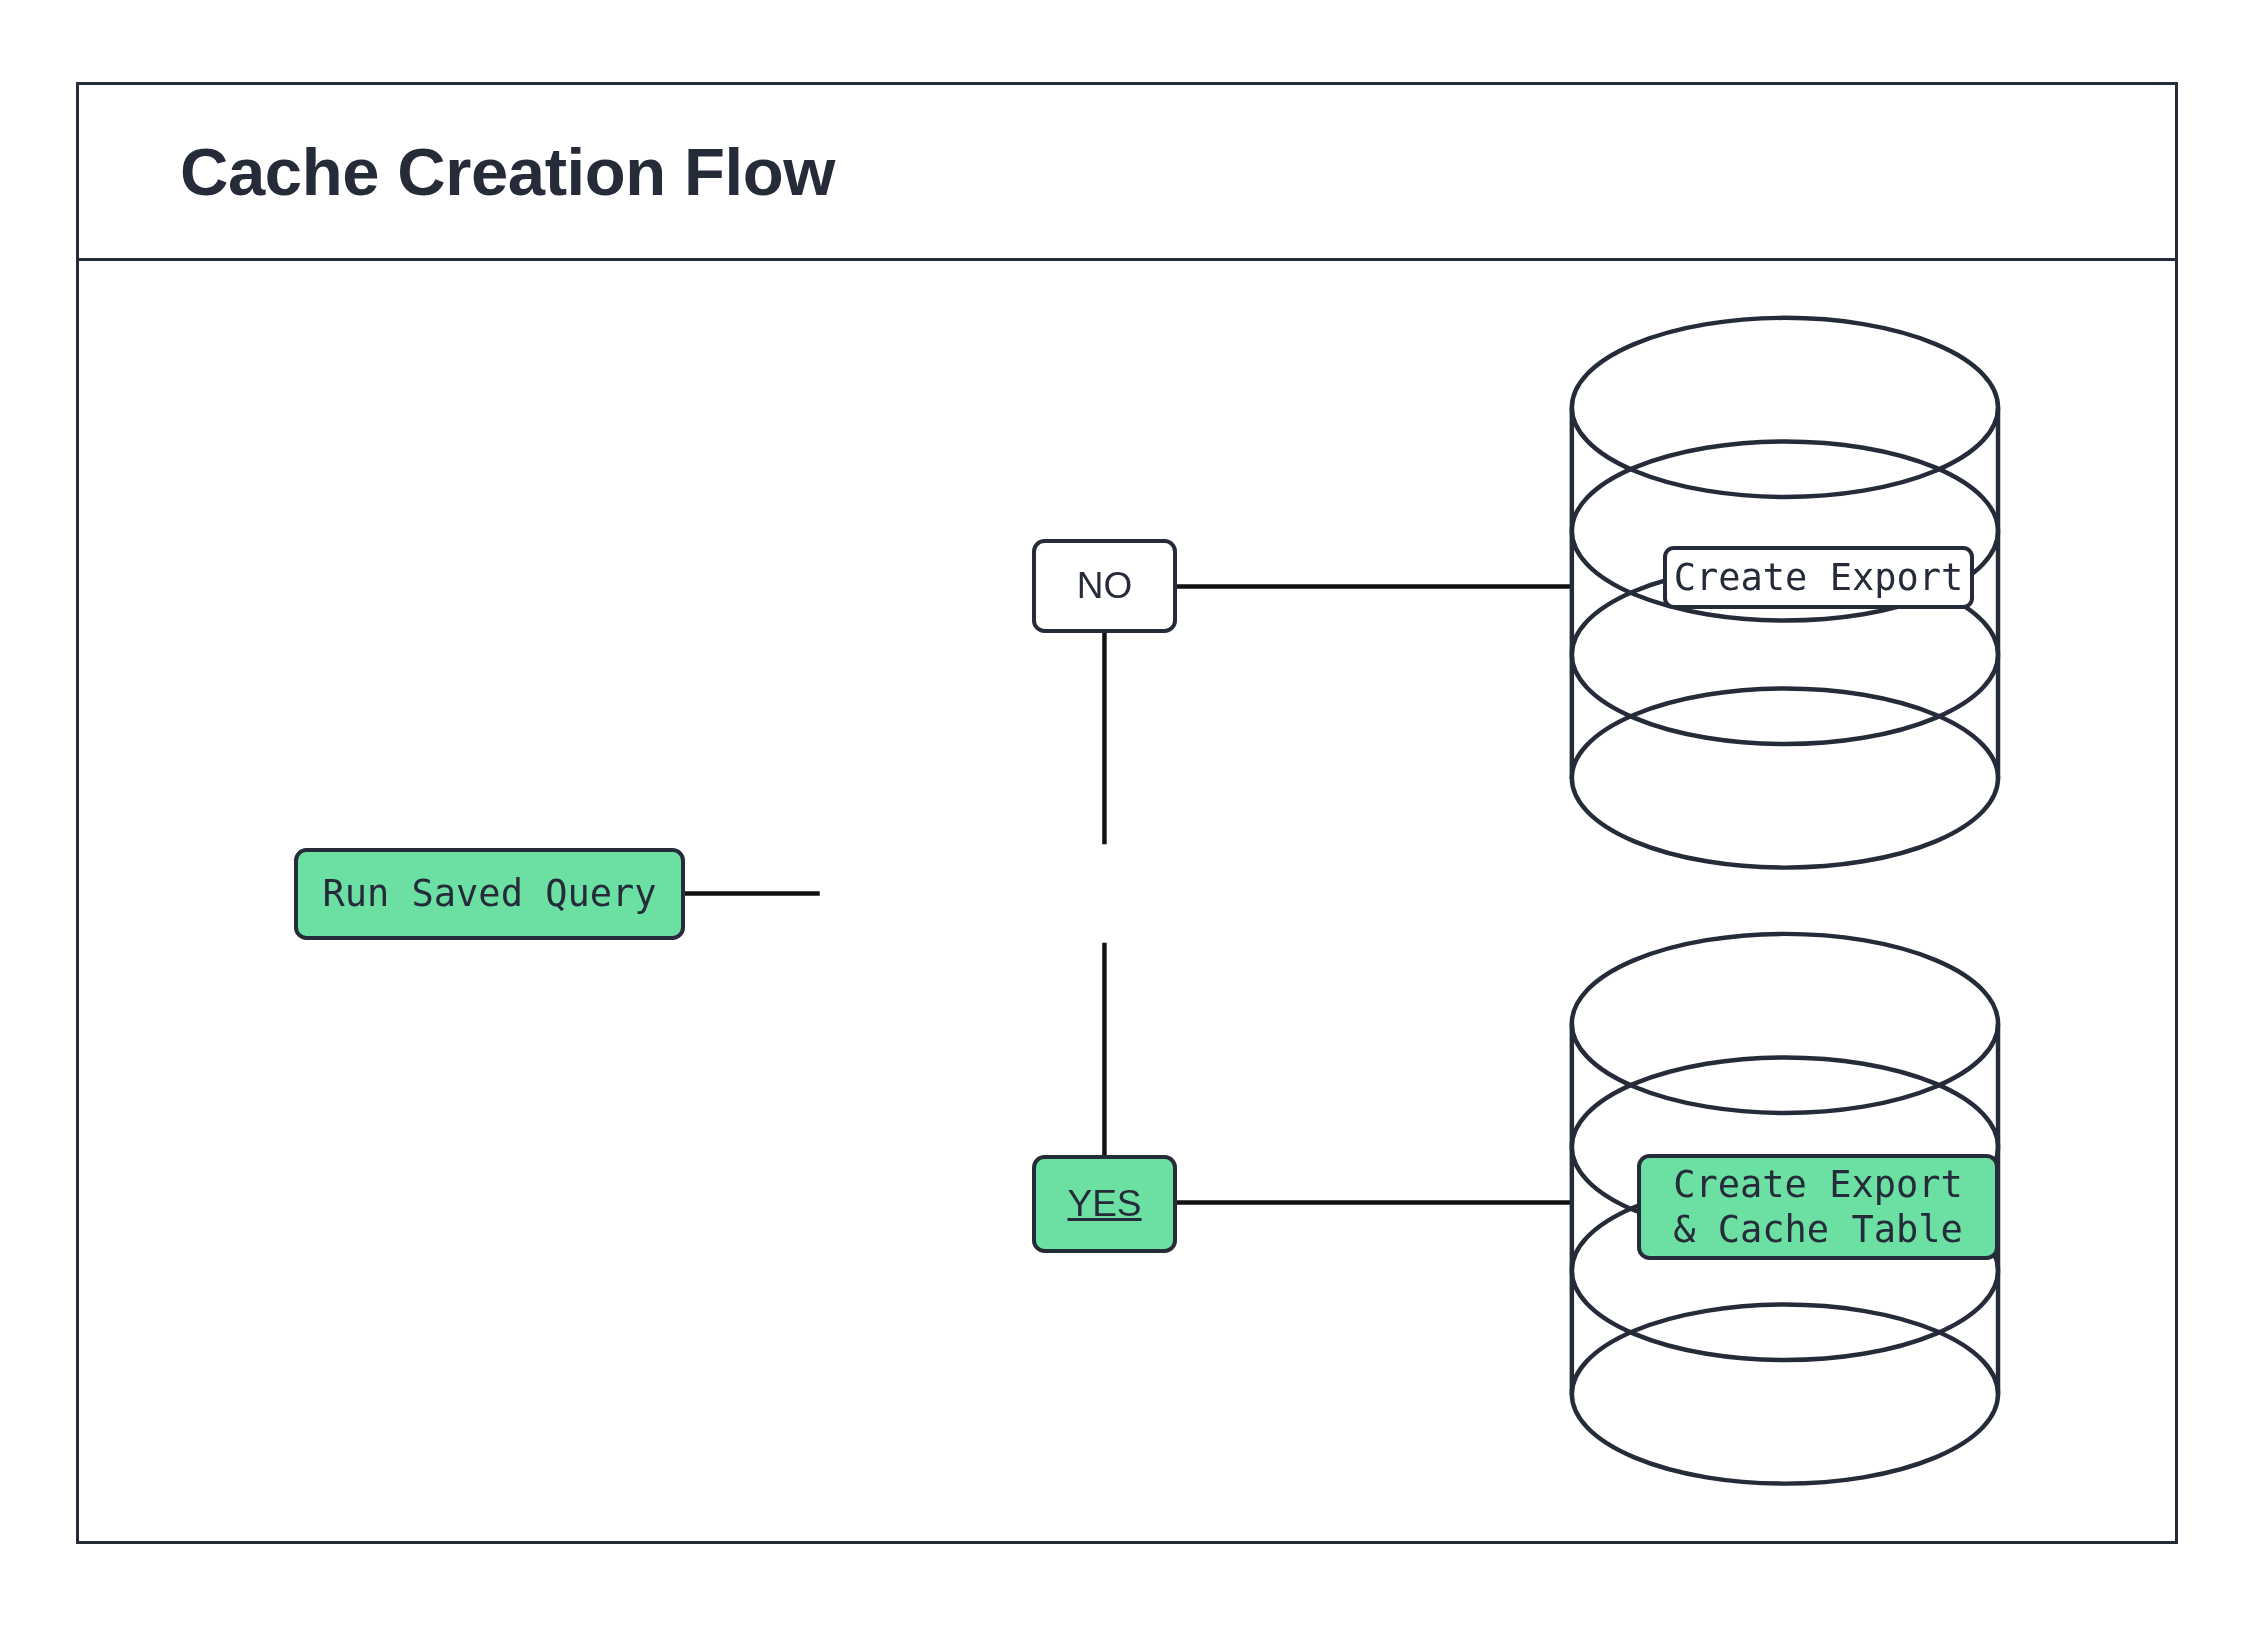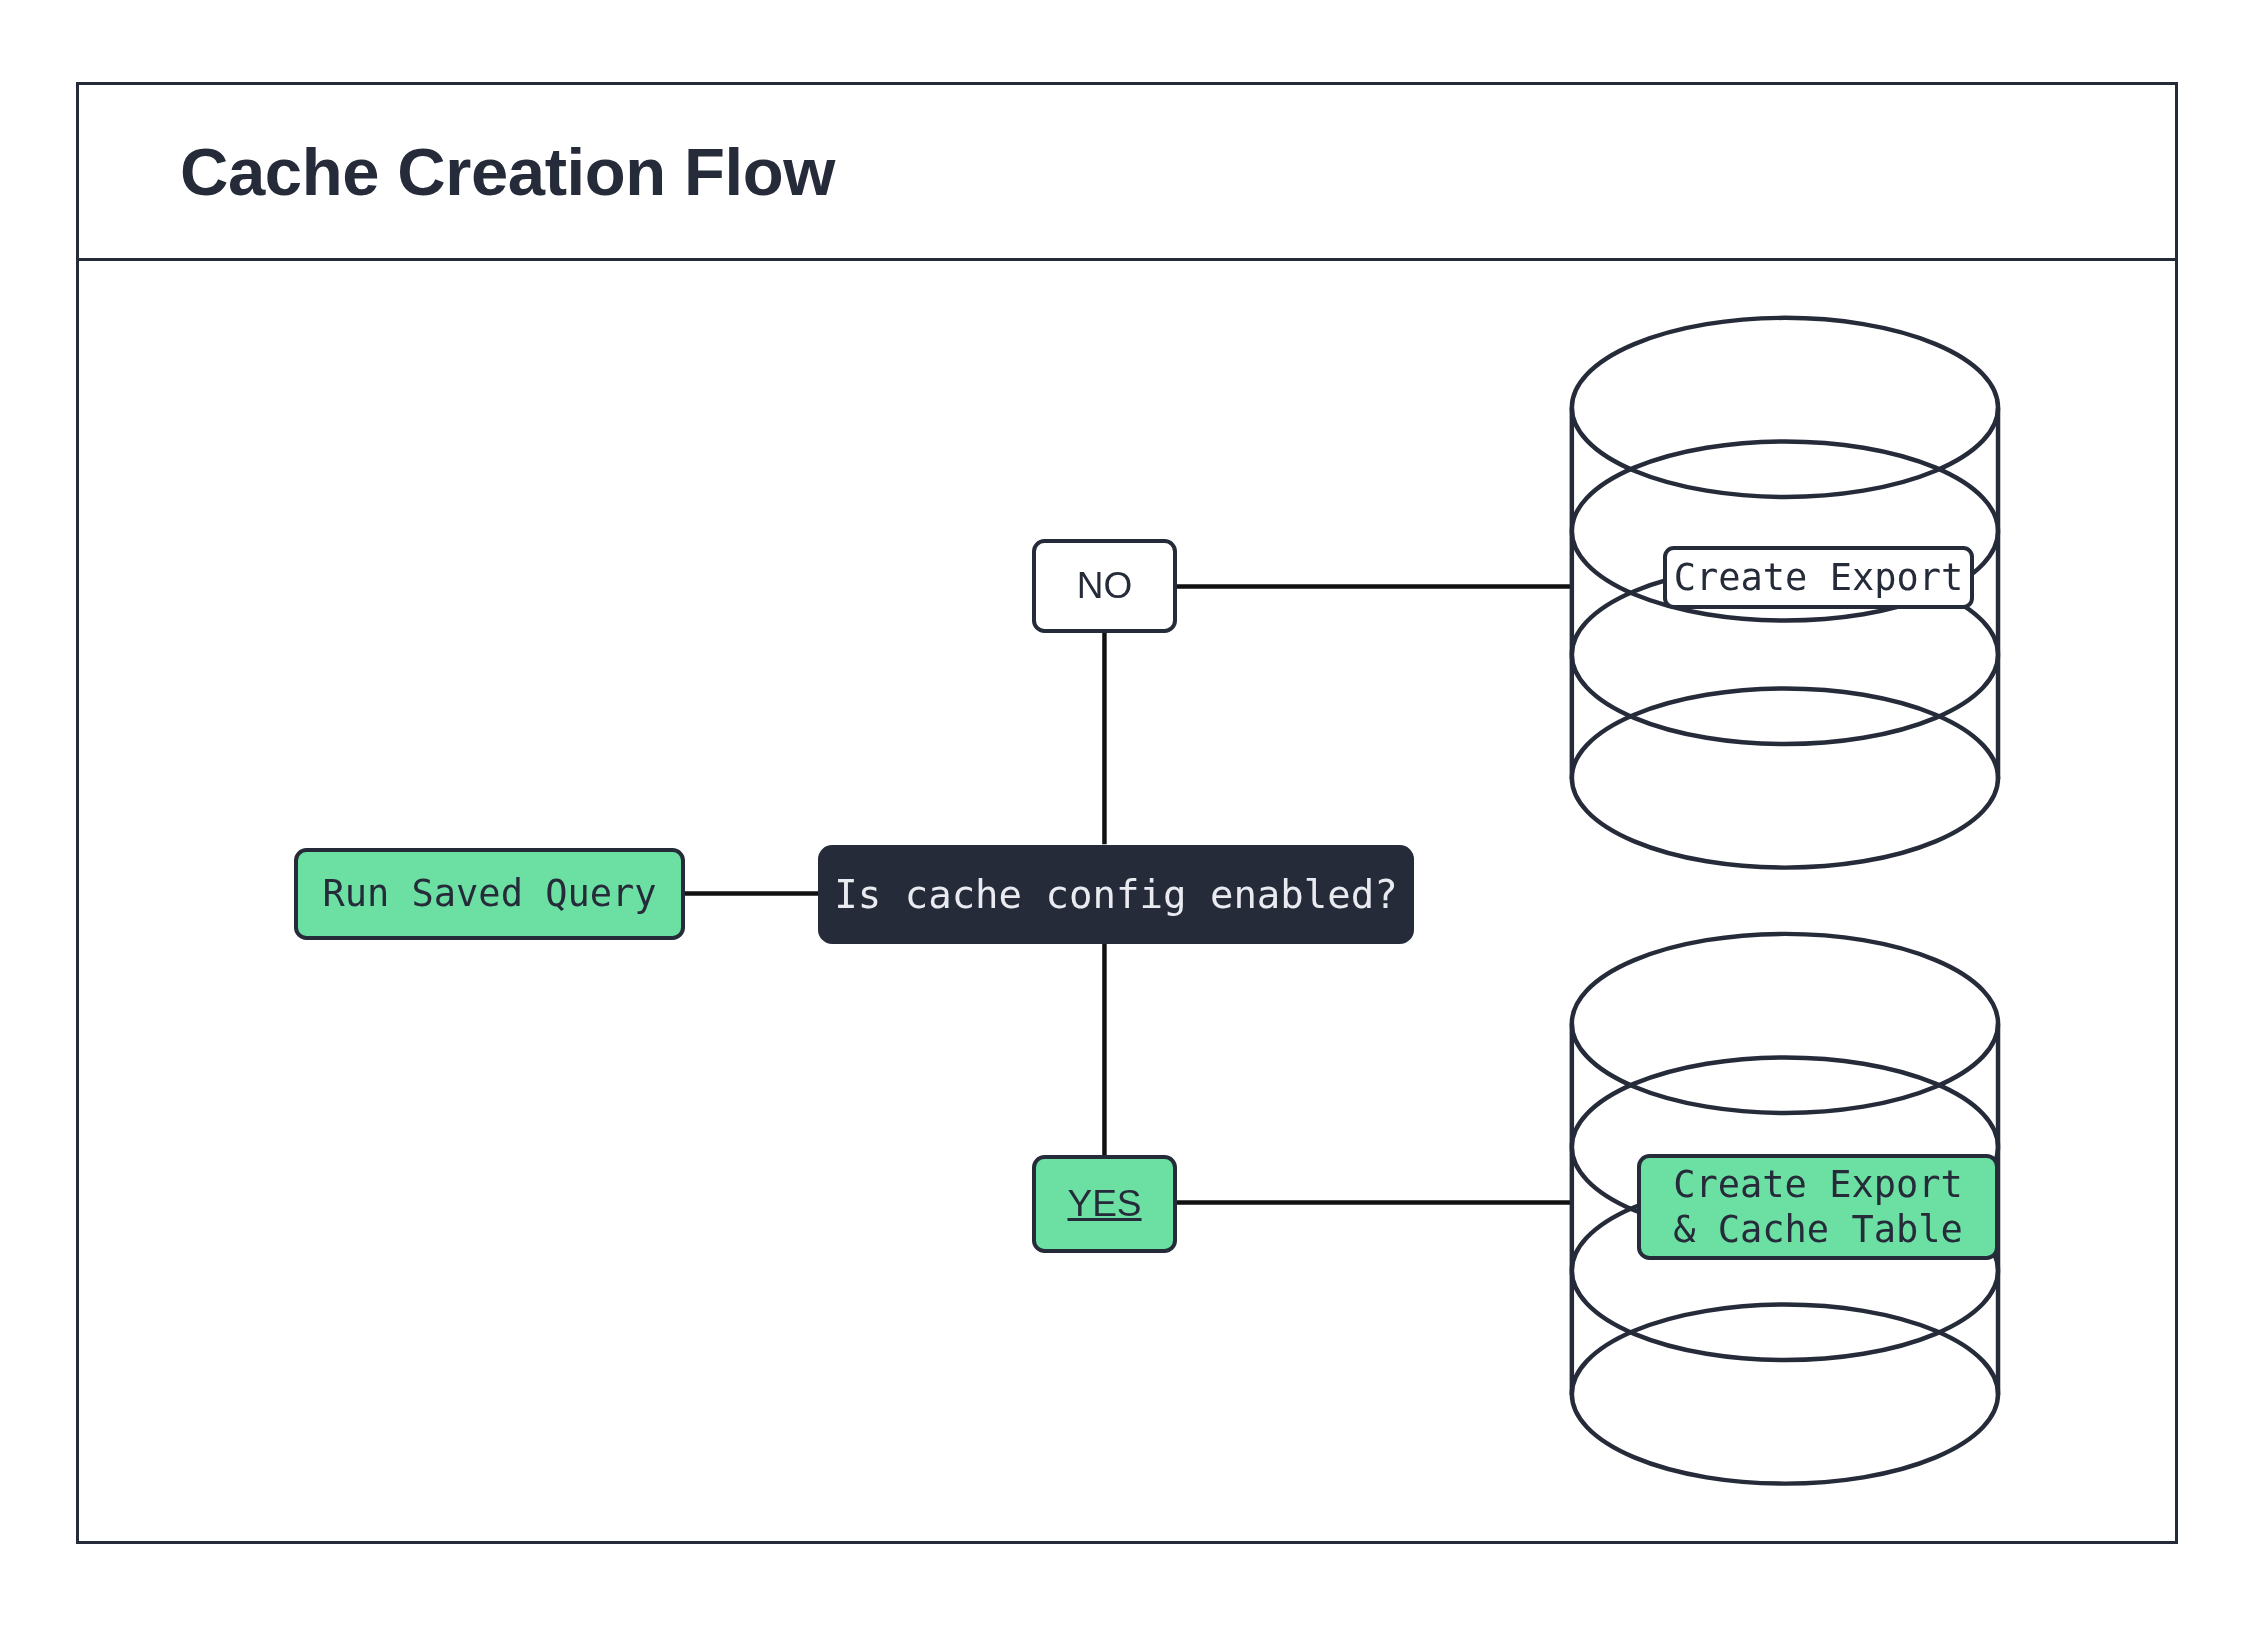--- a/index.html
+++ b/index.html
@@ -180,21 +180,20 @@
       <line x1="2231" y1="1143" x2="2231" y2="1558"></line>
       <ellipse cx="1993" cy="1143" rx="238" ry="100"></ellipse>
       <ellipse cx="1993" cy="1281" rx="238" ry="100"></ellipse>
       <ellipse cx="1993" cy="1419" rx="238" ry="100"></ellipse>
       <ellipse cx="1993" cy="1557" rx="238" ry="100"></ellipse>
     </g>
   </svg>
 
   <div class="node node-green" id="node-run-saved-query">Run Saved Query</div>
 
-  <div class="node node-dark" id="node-decision">Is cache config enabled?</div>
 
   <div class="node node-white node-plain-font" id="node-no">NO</div>
 
   <div class="node node-green node-plain-font" id="node-yes">YES</div>
 
   <div class="cyl-label" id="cyl-label-top">Create Export</div>
 
   <div class="cyl-label" id="cyl-label-bottom">Create Export
 &amp; Cache Table</div>
 

